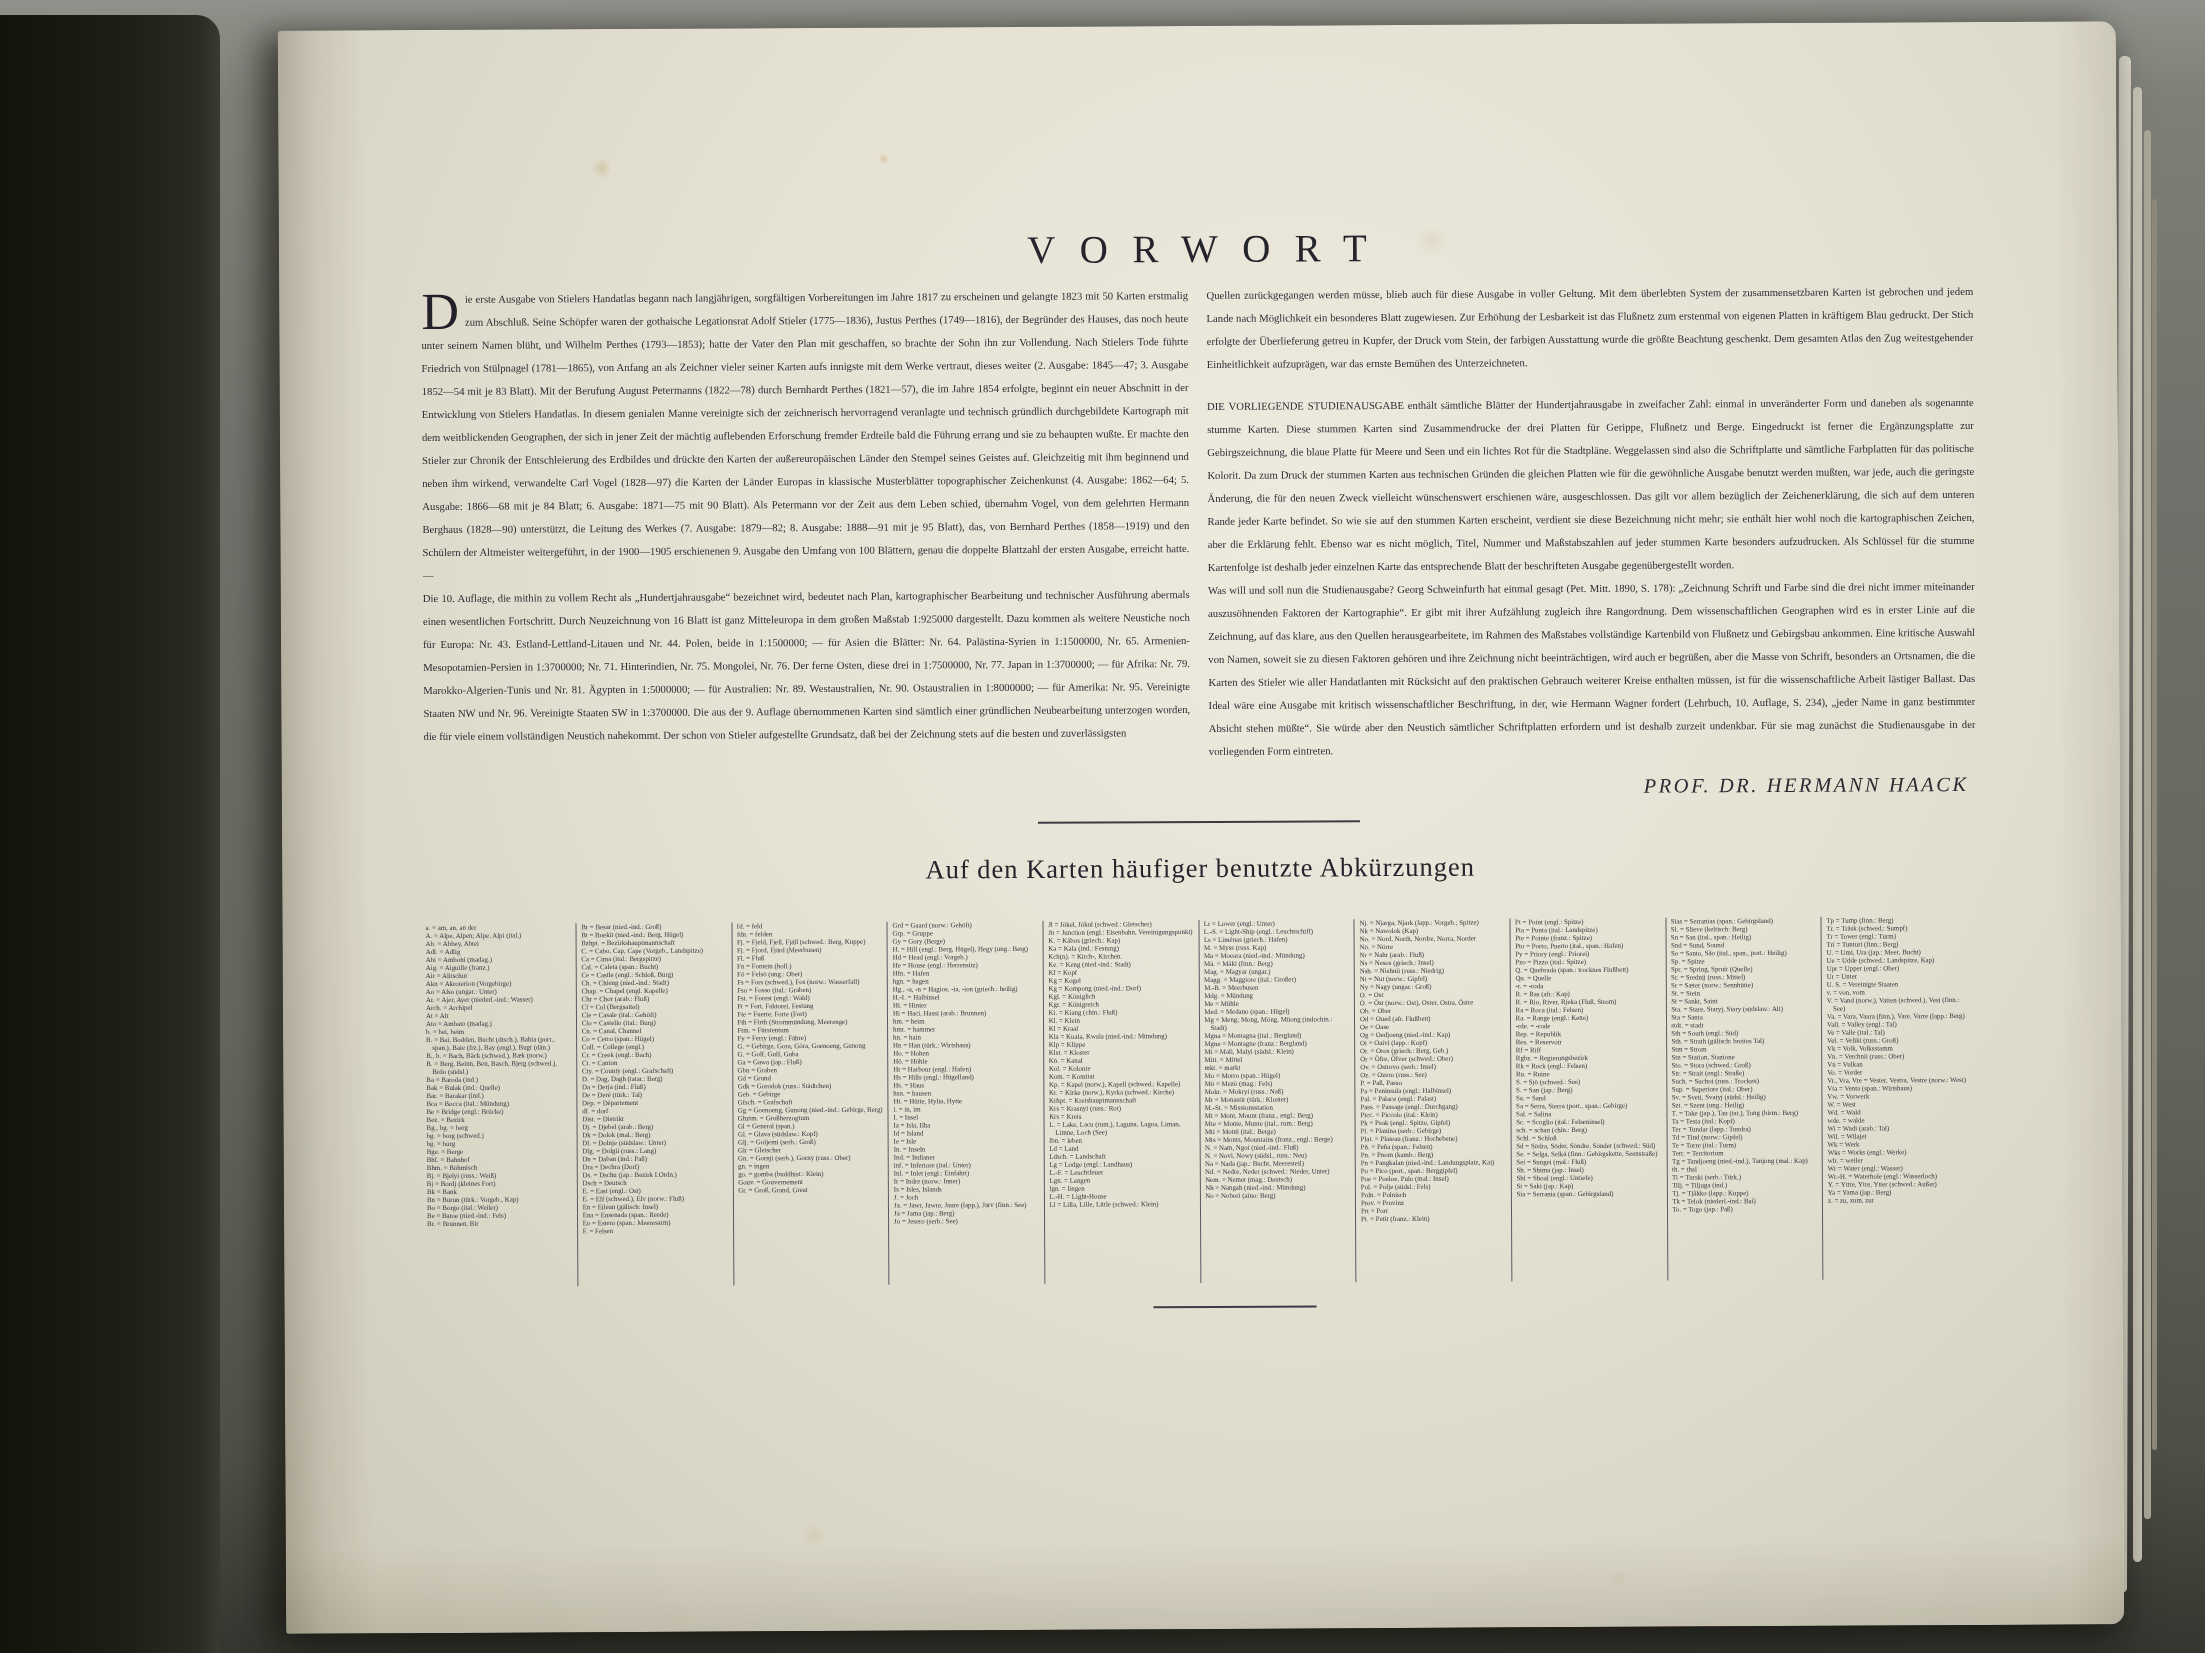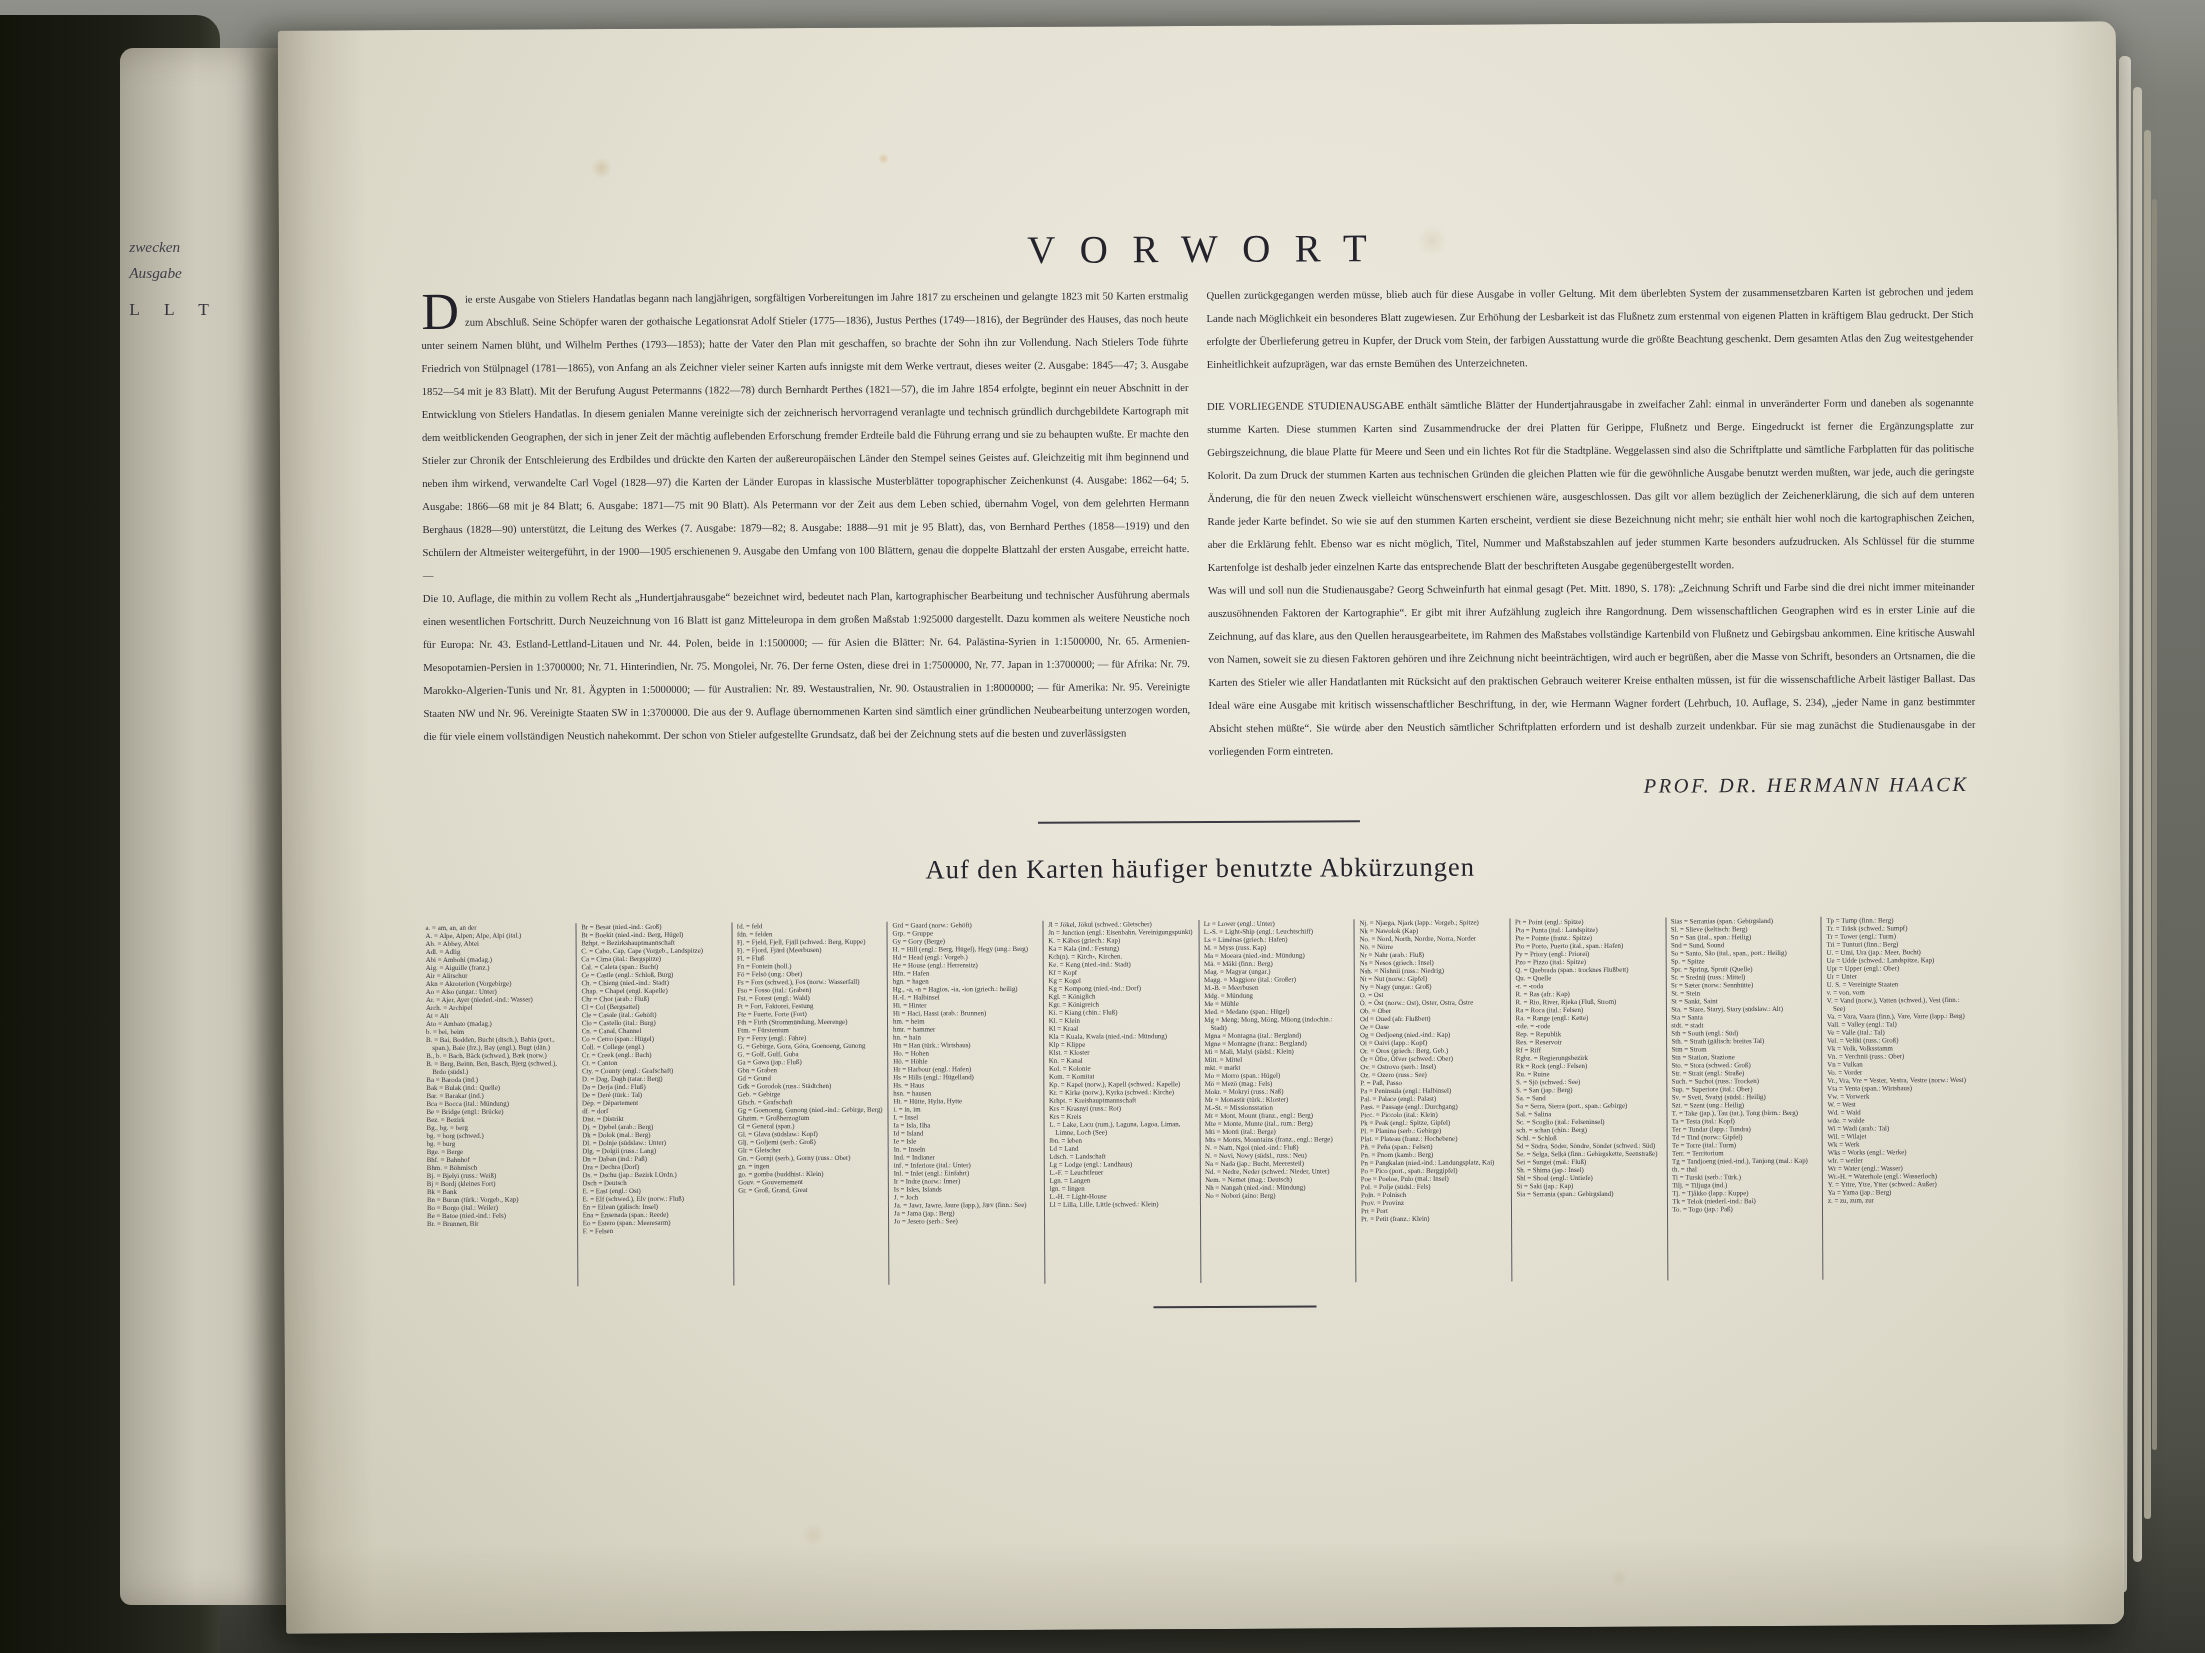--- a/index.html
+++ b/index.html
@@ -54,25 +54,20 @@
   .abbr-col{flex:1 1 0;padding:0 4.6px;border-left:0.5px solid #5a5961;overflow:hidden;}
   .abbr-col:first-child{border-left:none;padding-left:1px;}
   .abbr-entry{text-indent:-6.1px;padding-left:6.1px;}
 </style>
 </head>
 <body>
 
 <div class="scene">
   <div class="book-cover"></div>
 
-  <div class="left-page">
-    <div class="frag frag-1">zwecken</div>
-    <div class="frag frag-2">Ausgabe</div>
-    <div class="frag frag-3">L L T</div>
-  </div>
 
   <div class="stack stack-1"></div>
   <div class="stack stack-2"></div>
   <div class="stack stack-3"></div>
   <div class="stack stack-4"></div>
 
   <div class="page">
     <h1 class="page-title">VORWORT</h1>
 
     <div class="preface">

